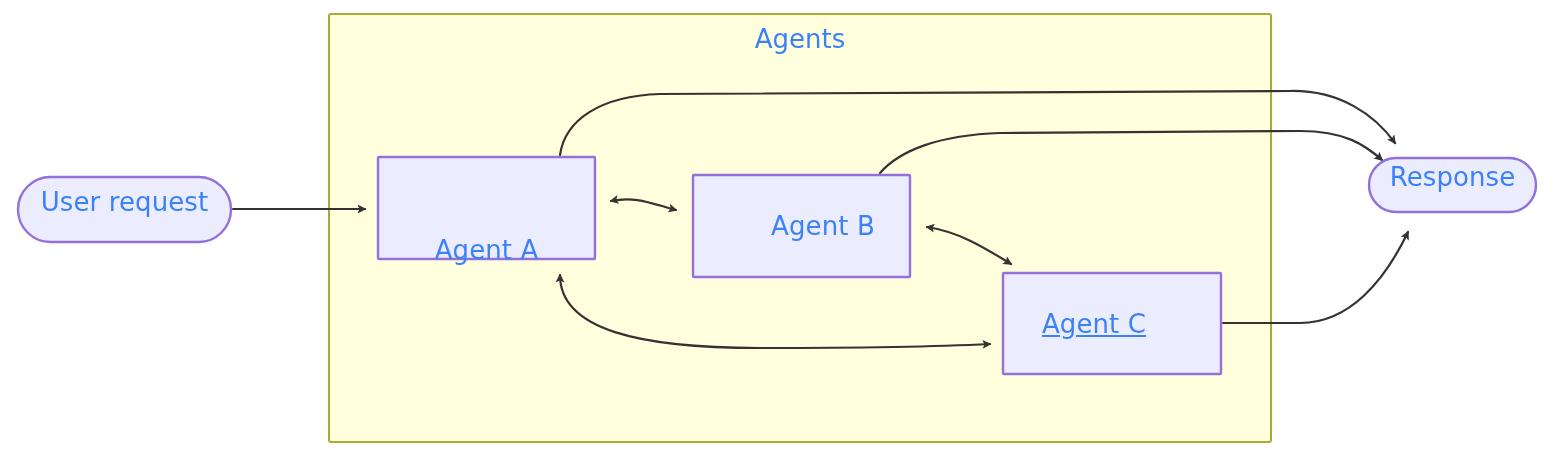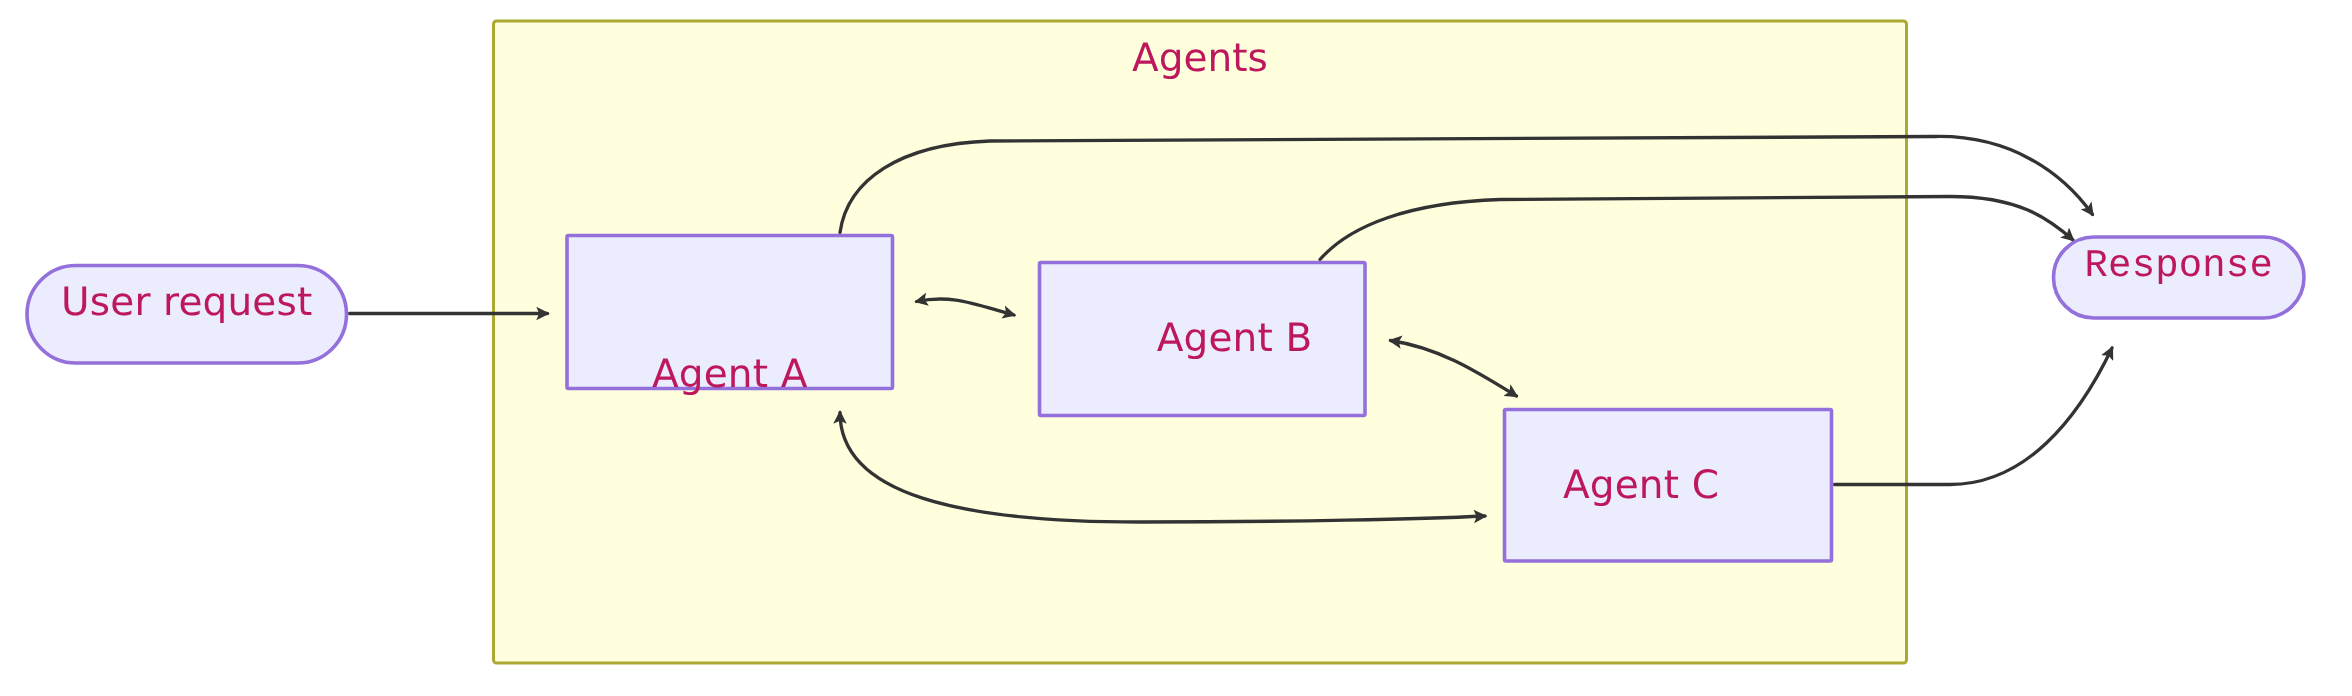--- a/index.html
+++ b/index.html
@@ -25,21 +25,21 @@
     width: 1568px;
     height: 464px;
     display: block;
   }
   .node-label,
   .cluster-label {
     position: absolute;
     display: flex;
     align-items: center;
     justify-content: center;
-    color: #be185d;
+    color: #3b82f6;
     pointer-events: none;
     white-space: nowrap;
   }
   .node-label {
     font-size: 26px;
     letter-spacing: 0.1px;
   }
   .cluster-label {
     font-size: 26px;
   }
@@ -90,17 +90,17 @@
   </svg>
 
   <div class="cluster-label" style="left:700px; top:22px; width:200px; height:34px;">Agents</div>
 
   <div class="node-label" style="left:17px; top:176px; width:215px; height:52px;">User request</div>
 
   <div class="node-label" style="left:377px; top:156px; width:219px; height:104px;margin-top:42px;">Agent A</div>
 
   <div class="node-label" style="left:692px; top:174px; width:262px; height:104px;">Agent B</div>
 
-  <div class="node-label" style="left:1002px; top:272px; width:184px; height:103px;">Agent C</div>
+  <div class="node-label" style="left:1002px; top:272px; width:184px; height:103px;text-decoration:underline;">Agent C</div>
 
-  <div class="node-label" style="left:1368px; top:157px; width:169px; height:40px;font-family:Liberation Mono, monospace;">Response</div>
+  <div class="node-label" style="left:1368px; top:157px; width:169px; height:40px;">Response</div>
 
 </div>
 
 </body></html>

